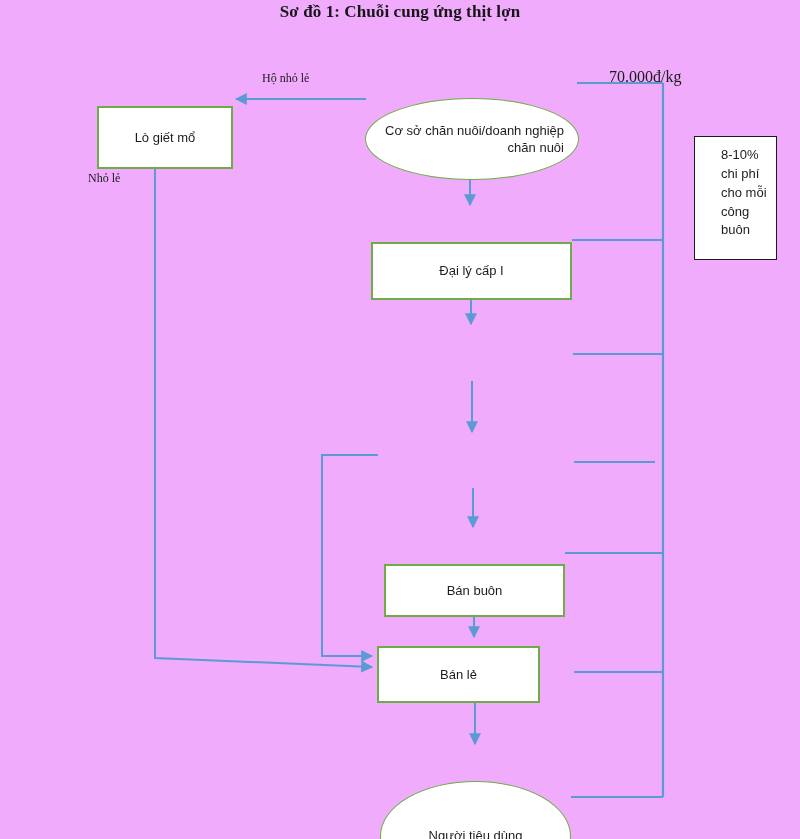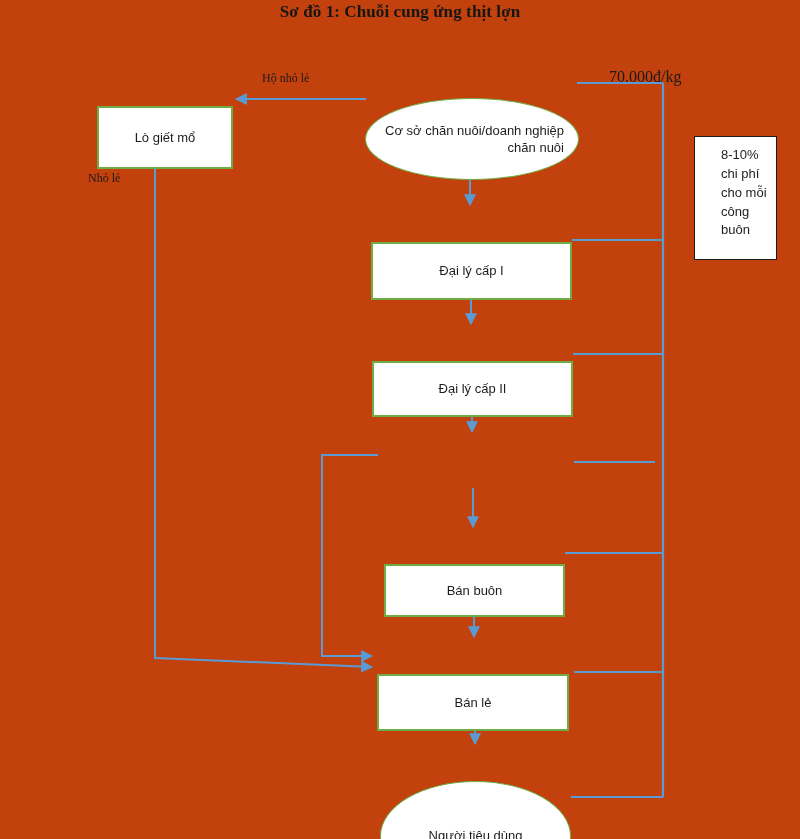--- a/index.html
+++ b/index.html
@@ -7,21 +7,21 @@
     padding: 0;
     background: #ffffff;
   }
   body {
     font-family: "Liberation Sans", sans-serif;
   }
   #page {
     position: relative;
     width: 800px;
     height: 839px;
-    background: #c2410c;
+    background: #f0abfc;
     overflow: hidden;
   }
   #diagram-title {
     position: absolute;
     left: 0;
     top: 2px;
     width: 800px;
     text-align: center;
     font-family: "Liberation Serif", serif;
     font-weight: bold;
@@ -129,30 +129,27 @@
   </div>
 
   <div class="node node-ellipse" style="left:365px; top:62px; width:214px; height:82px; padding:0 14px;">
     <span>Cơ sở chăn nuôi/doanh nghiệp chăn nuôi</span>
   </div>
 
   <div class="node node-rect" style="left:371px; top:206px; width:201px; height:58px;">
     <span>Đại lý cấp I</span>
   </div>
 
-  <div class="node node-rect" style="left:372px; top:325px; width:201px; height:56px;">
-    <span>Đại lý cấp II</span>
-  </div>
 
 
   <div class="node node-rect" style="left:384px; top:528px; width:181px; height:53px;">
     <span>Bán buôn</span>
   </div>
 
-  <div class="node node-rect" style="left:377px; top:638px; width:192px; height:57px;">
+  <div class="node node-rect" style="left:377px; top:610px; width:163px; height:57px;">
     <span>Bán lẻ</span>
   </div>
 
   <div class="node node-ellipse" style="left:380px; top:745px; width:191px; height:110px;">
     <span>Người tiêu dùng</span>
   </div>
 
   <div class="edge-label" style="left:262px; top:71px;">Hộ nhỏ lẻ</div>
 
   <div class="edge-label" style="left:88px; top:171px;">Nhỏ lẻ</div>

